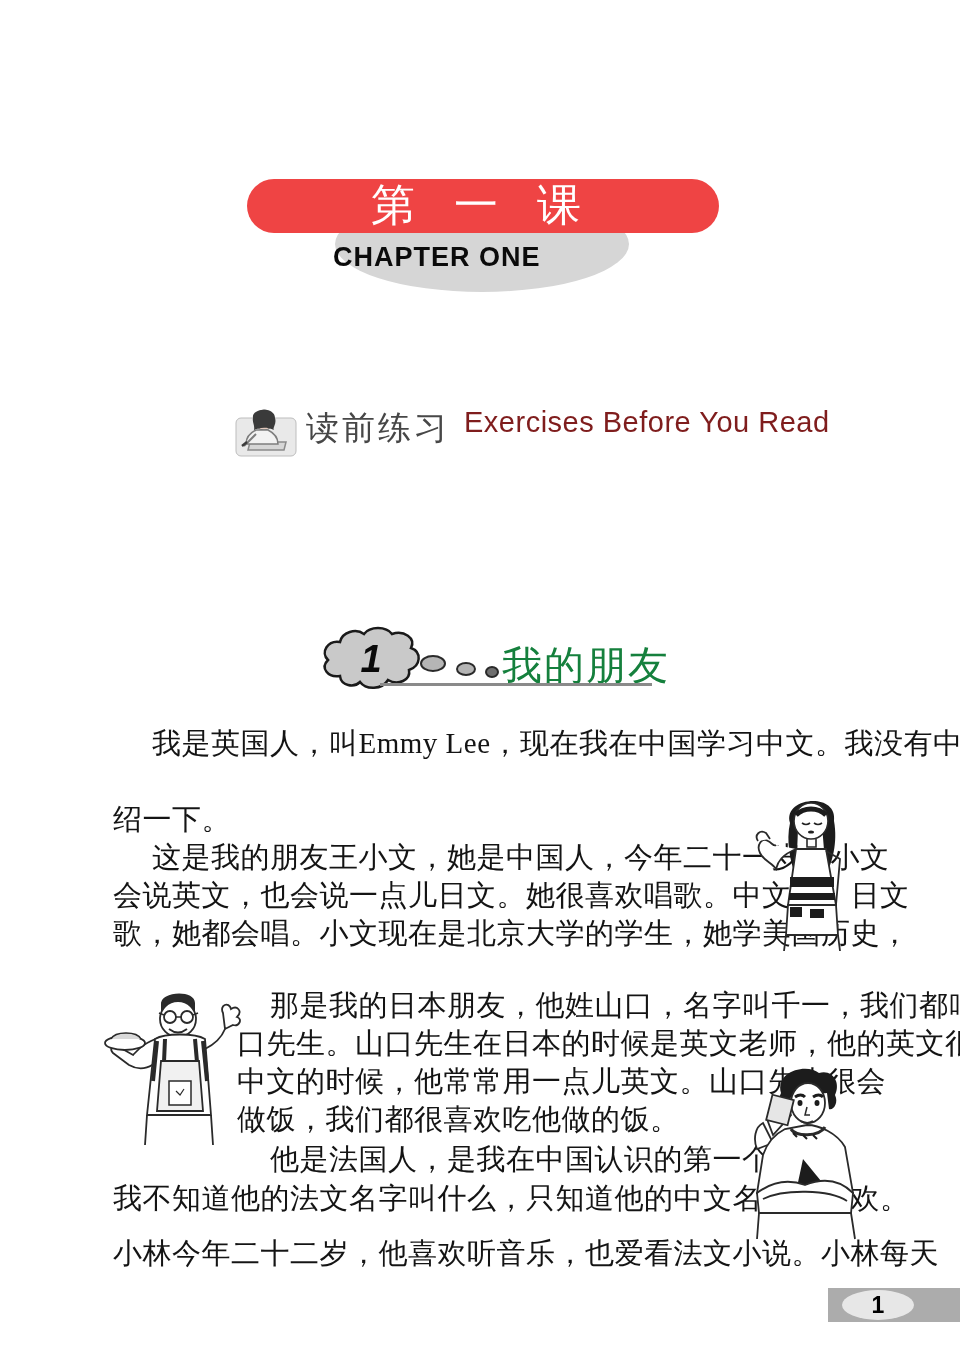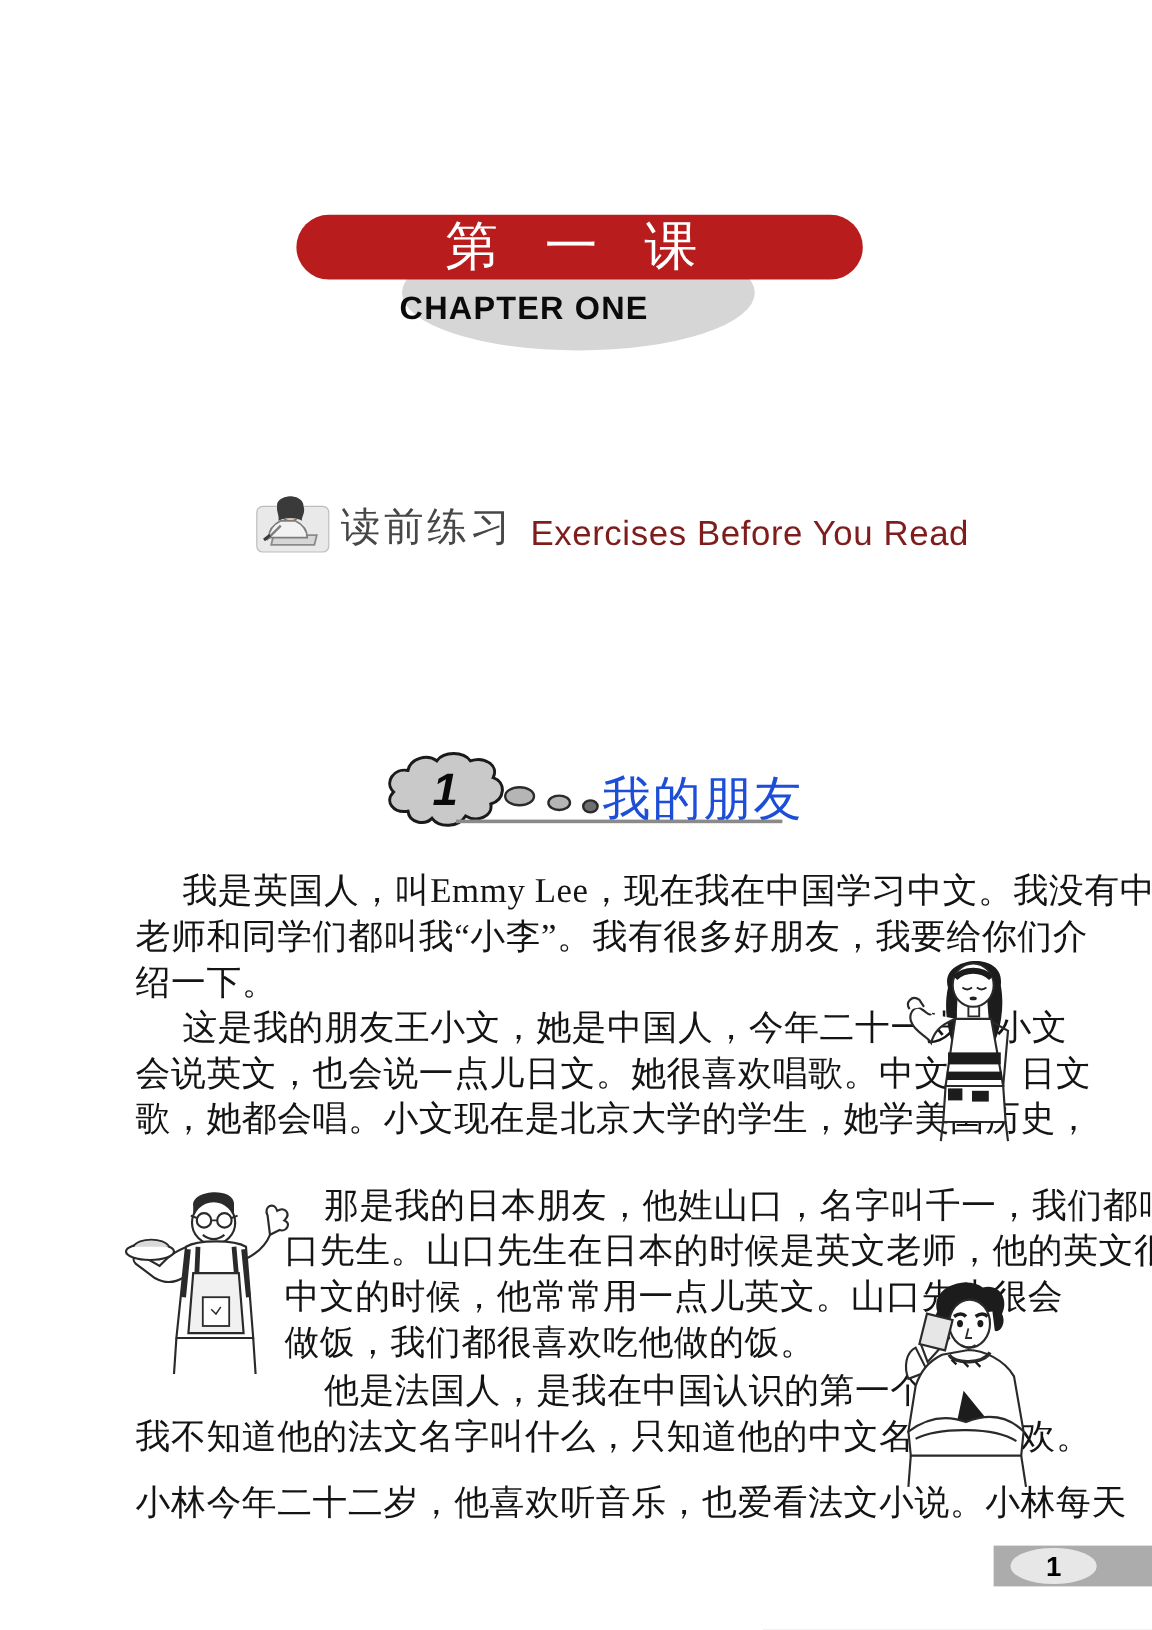--- a/index.html
+++ b/index.html
@@ -8,36 +8,36 @@
     background:#ffffff;overflow:hidden;
     font-family:"Liberation Sans",sans-serif;color:#111;
   }
   
   .banner-ellipse{
     position:absolute;left:335px;top:196px;width:294px;height:96px;
     background:#d6d6d6;border-radius:50%;
   }
   .banner-bar{
     position:absolute;left:247px;top:179px;width:472px;height:54px;
-    background:#b91c1c;border-radius:27px;
+    background:#ef4444;border-radius:27px;
     display:flex;align-items:center;justify-content:center;
   }
   .banner-cn{
     color:#ffffff;font-family:"Liberation Serif",serif;
     font-size:44px;font-weight:400;letter-spacing:14px;line-height:1;
   }
   .banner-en{
     position:absolute;left:333px;top:242px;width:296px;
     text-align:left;font-size:27px;font-weight:800;letter-spacing:1px;
     color:#0b0b0b;font-family:"Liberation Sans",sans-serif;
   }
   
   .prereading-row{
-    position:absolute;left:212px;top:406px;height:56px;
-    display:flex;align-items:flex-end;
+    position:absolute;left:234px;top:406px;height:56px;
+    display:flex;align-items:flex-start;
   }
   .write-icon{width:64px;height:52px;margin-right:8px;}
   .prereading-cn{
     font-family:"Liberation Serif",serif;color:#474747;
     font-size:33px;letter-spacing:3px;white-space:nowrap;
   }
   .prereading-en{
     font-size:29px;font-weight:400;color:#7f1d1d;margin-left:14px;
     white-space:nowrap;letter-spacing:0.5px;
   }
@@ -53,21 +53,21 @@
     position:absolute;left:0;top:0;width:106px;height:70px;
     display:flex;align-items:center;justify-content:center;
     font-size:38px;font-weight:800;font-style:italic;color:#0a0a0a;
   }
   .dot{position:absolute;border-radius:50%;background:#b5b5b5;border:2px solid #2a2a2a;}
   .dot1{left:420px;top:655px;width:22px;height:13px;}
   .dot2{left:456px;top:662px;width:16px;height:10px;}
   .dot3{left:485px;top:666px;width:10px;height:8px;background:#6f6f6f;}
   .section-title{
     position:absolute;left:502px;top:638px;
-    font-family:"Liberation Serif",serif;font-size:40px;color:#1d4ed8;
+    font-family:"Liberation Serif",serif;font-size:40px;color:#15803d;
     letter-spacing:2px;white-space:nowrap;
   }
   .title-underline{
     position:absolute;left:380px;top:683px;width:272px;height:3px;background:#8a8a8a;
   }
   
   .cn-line{
     position:absolute;white-space:nowrap;color:#141414;
     font-family:"Liberation Serif",serif;font-size:29px;line-height:34px;
     letter-spacing:0.5px;
@@ -117,21 +117,20 @@
     </svg>
     <div class="cloud-num">1</div>
   </div>
   <div class="dot dot1"></div>
   <div class="dot dot2"></div>
   <div class="dot dot3"></div>
   <div class="section-title">我的朋友</div>
   <div class="title-underline"></div>
 
   <div class="cn-line" style="left:152px;top:726px;">我是英国人，叫Emmy Lee，现在我在中国学习中文。我没有中文名字，</div>
-  <div class="cn-line" style="left:113px;top:764px;">老师和同学们都叫我“小李”。我有很多好朋友，我要给你们介</div>
   <div class="cn-line" style="left:113px;top:802px;">绍一下。</div>
 
   <div class="cn-line" style="left:152px;top:840px;">这是我的朋友王小文，她是中国人，今年二十一岁。小文</div>
   <div class="cn-line" style="left:113px;top:878px;">会说英文，也会说一点儿日文。她很喜欢唱歌。中文歌、日文</div>
   <div class="cn-line" style="left:113px;top:916px;">歌，她都会唱。小文现在是北京大学的学生，她学美国历史，</div>
 
   <div class="cn-line" style="left:270px;top:988px;">那是我的日本朋友，他姓山口，名字叫千一，我们都叫他山</div>
   <div class="cn-line" style="left:237px;top:1026px;">口先生。山口先生在日本的时候是英文老师，他的英文很好。说</div>
   <div class="cn-line" style="left:237px;top:1064px;">中文的时候，他常常用一点儿英文。山口先生很会</div>
   <div class="cn-line" style="left:237px;top:1102px;text-align:right;">做饭，我们都很喜欢吃他做的饭。</div>

